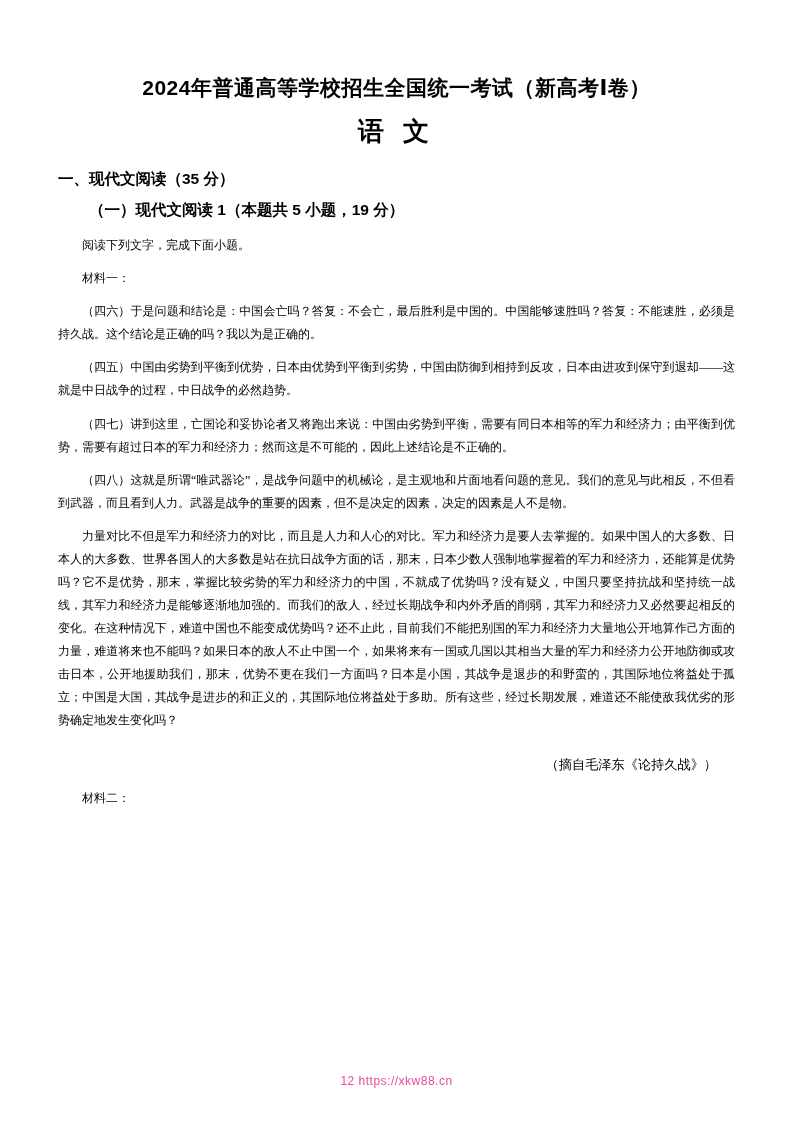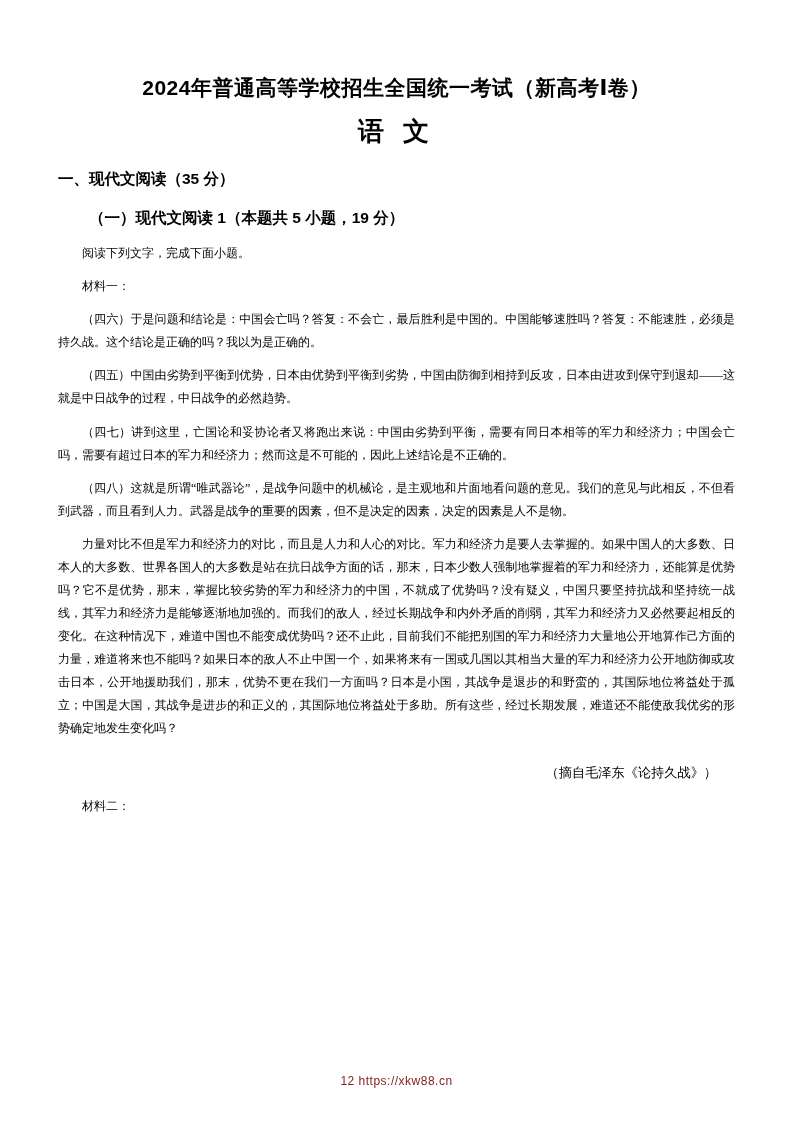--- a/index.html
+++ b/index.html
@@ -45,21 +45,21 @@
     text-align: justify;
     text-indent: 2em;
     line-height: 1.7;
     margin-bottom: 6px;
     font-family: "Liberation Sans", "DejaVu Sans", sans-serif;
   }
   .section-head {
     font-size: 15.5px;
     font-weight: bold;
     line-height: 1.8;
-    margin-bottom: 10px;
+    margin-bottom: 2px;
     font-family: "Liberation Sans", "DejaVu Sans", sans-serif;
   }
   .sub-head {
     font-size: 15.5px;
     font-weight: bold;
     text-indent: 2em;
     line-height: 1.9;
     margin-bottom: 1px;
     font-family: "Liberation Sans", "DejaVu Sans", sans-serif;
   }
@@ -78,21 +78,21 @@
     margin-top: 20px;
     margin-bottom: 10px;
   }
   .watermark {
     position: absolute;
     left: 0;
     right: 0;
     bottom: 34px;
     text-align: center;
     font-size: 12px;
-    color: #7f1d1d;
+    color: #ec4899;
     letter-spacing: 0.5px;
     font-family: "Liberation Sans", "DejaVu Sans", sans-serif;
   }
 </style>
 </head>
 <body>
 
 <div class="page">
 
   <div class="doc-title">2024年普通高等学校招生全国统一考试（新高考Ⅰ卷）</div>
@@ -103,21 +103,21 @@
   <div class="section-head">一、现代文阅读（35 分）</div>
 
   <div class="sub-head">（一）现代文阅读 1（本题共 5 小题，19 分）</div>
 
   <div class="para">阅读下列文字，完成下面小题。</div>
 
   <div class="para">材料一：</div>
 
   <div class="para">（四六）于是问题和结论是：中国会亡吗？答复：不会亡，最后胜利是中国的。中国能够速胜吗？答复：不能速胜，必须是持久战。这个结论是正确的吗？我以为是正确的。</div>
   <div class="para">（四五）中国由劣势到平衡到优势，日本由优势到平衡到劣势，中国由防御到相持到反攻，日本由进攻到保守到退却——这就是中日战争的过程，中日战争的必然趋势。</div>
-  <div class="para">（四七）讲到这里，亡国论和妥协论者又将跑出来说：中国由劣势到平衡，需要有同日本相等的军力和经济力；中国会亡吗，需要有超过日本的军力和经济力；然而这是不可能的，因此上述结论是不正确的。</div>
+  <div class="para">（四七）讲到这里，亡国论和妥协论者又将跑出来说：中国由劣势到平衡，需要有同日本相等的军力和经济力；由平衡到优势，需要有超过日本的军力和经济力；然而这是不可能的，因此上述结论是不正确的。</div>
   <div class="para">（四八）这就是所谓“唯武器论”，是战争问题中的机械论，是主观地和片面地看问题的意见。我们的意见与此相反，不但看到武器，而且看到人力。武器是战争的重要的因素，但不是决定的因素，决定的因素是人不是物。</div>
   <div class="para">力量对比不但是军力和经济力的对比，而且是人力和人心的对比。军力和经济力是要人去掌握的。如果中国人的大多数、日本人的大多数、世界各国人的大多数是站在抗日战争方面的话，那末，日本少数人强制地掌握着的军力和经济力，还能算是优势吗？它不是优势，那末，掌握比较劣势的军力和经济力的中国，不就成了优势吗？没有疑义，中国只要坚持抗战和坚持统一战线，其军力和经济力是能够逐渐地加强的。而我们的敌人，经过长期战争和内外矛盾的削弱，其军力和经济力又必然要起相反的变化。在这种情况下，难道中国也不能变成优势吗？还不止此，目前我们不能把别国的军力和经济力大量地公开地算作己方面的力量，难道将来也不能吗？如果日本的敌人不止中国一个，如果将来有一国或几国以其相当大量的军力和经济力公开地防御或攻击日本，公开地援助我们，那末，优势不更在我们一方面吗？日本是小国，其战争是退步的和野蛮的，其国际地位将益处于孤立；中国是大国，其战争是进步的和正义的，其国际地位将益处于多助。所有这些，经过长期发展，难道还不能使敌我优劣的形势确定地发生变化吗？</div>
 
   <div class="attribution">（摘自毛泽东《论持久战》）</div>
 
   <div class="para">材料二：</div>
 
 
   <div class="watermark">12 https://xkw88.cn</div>
 

